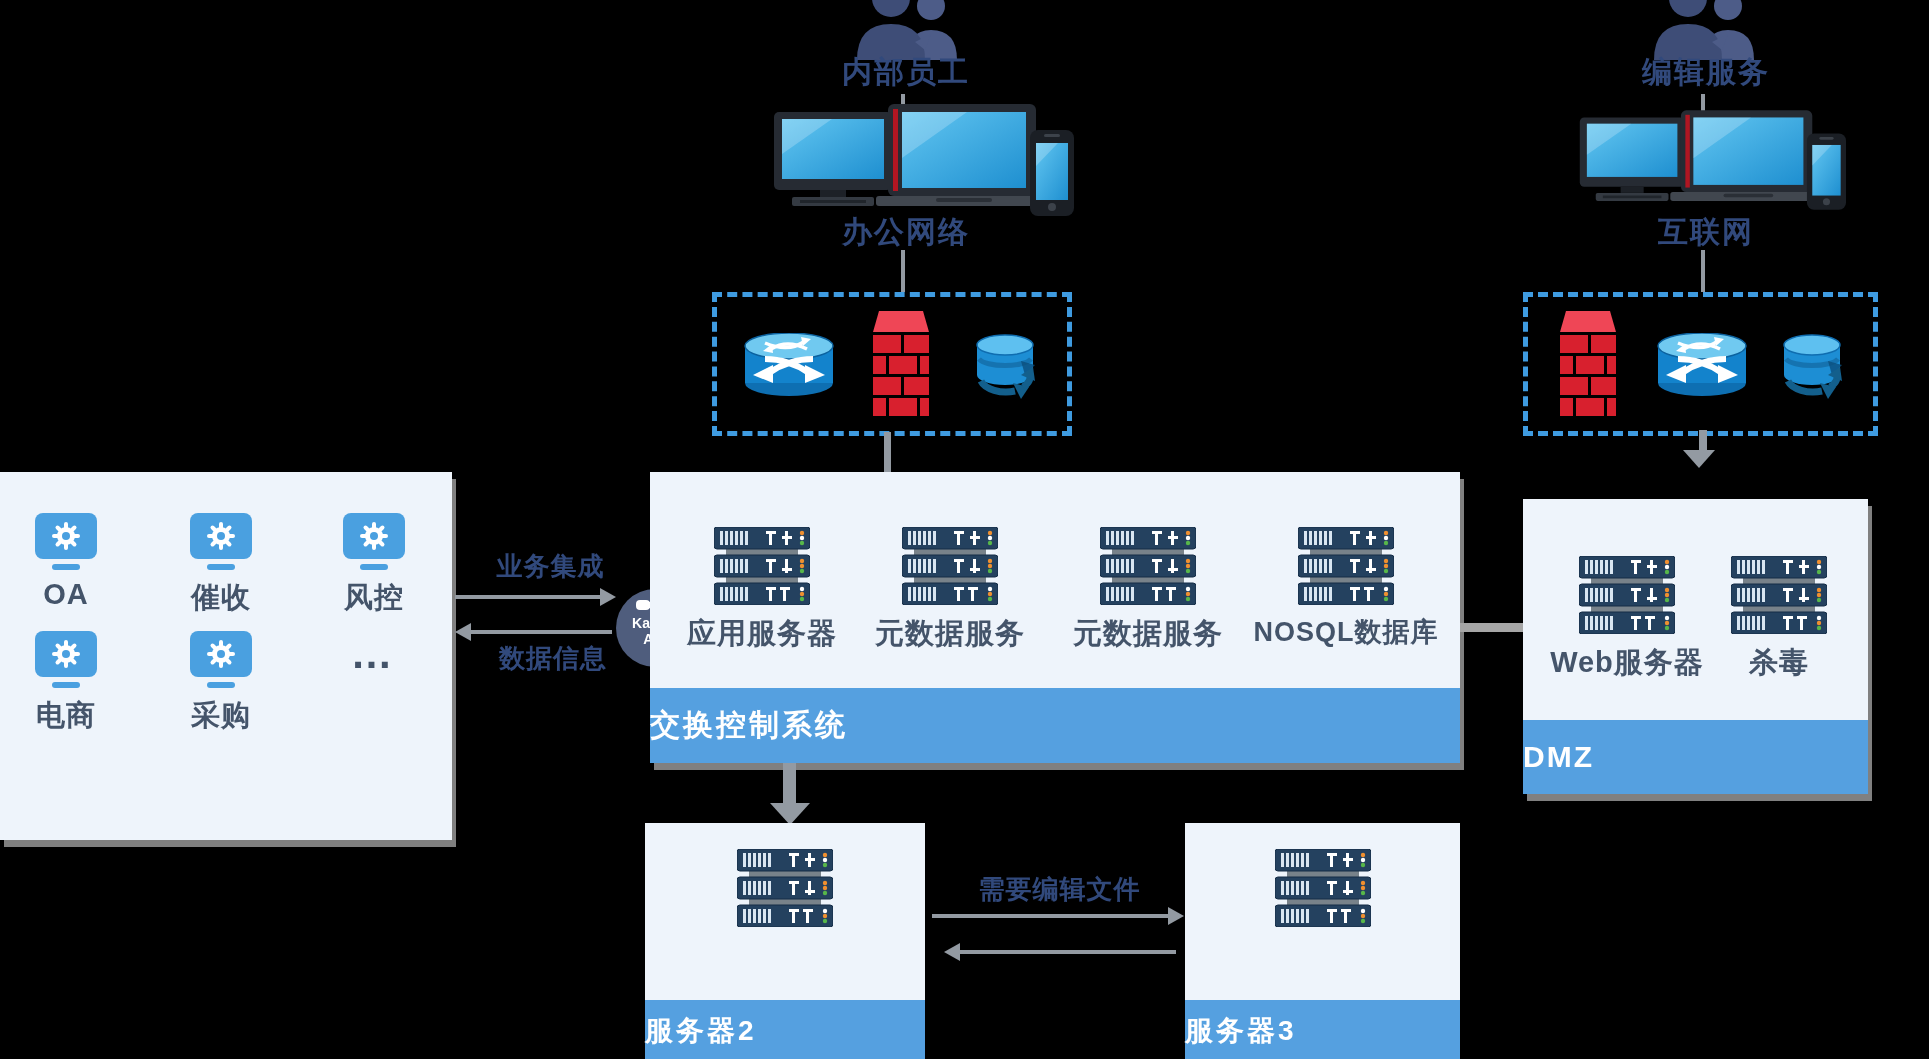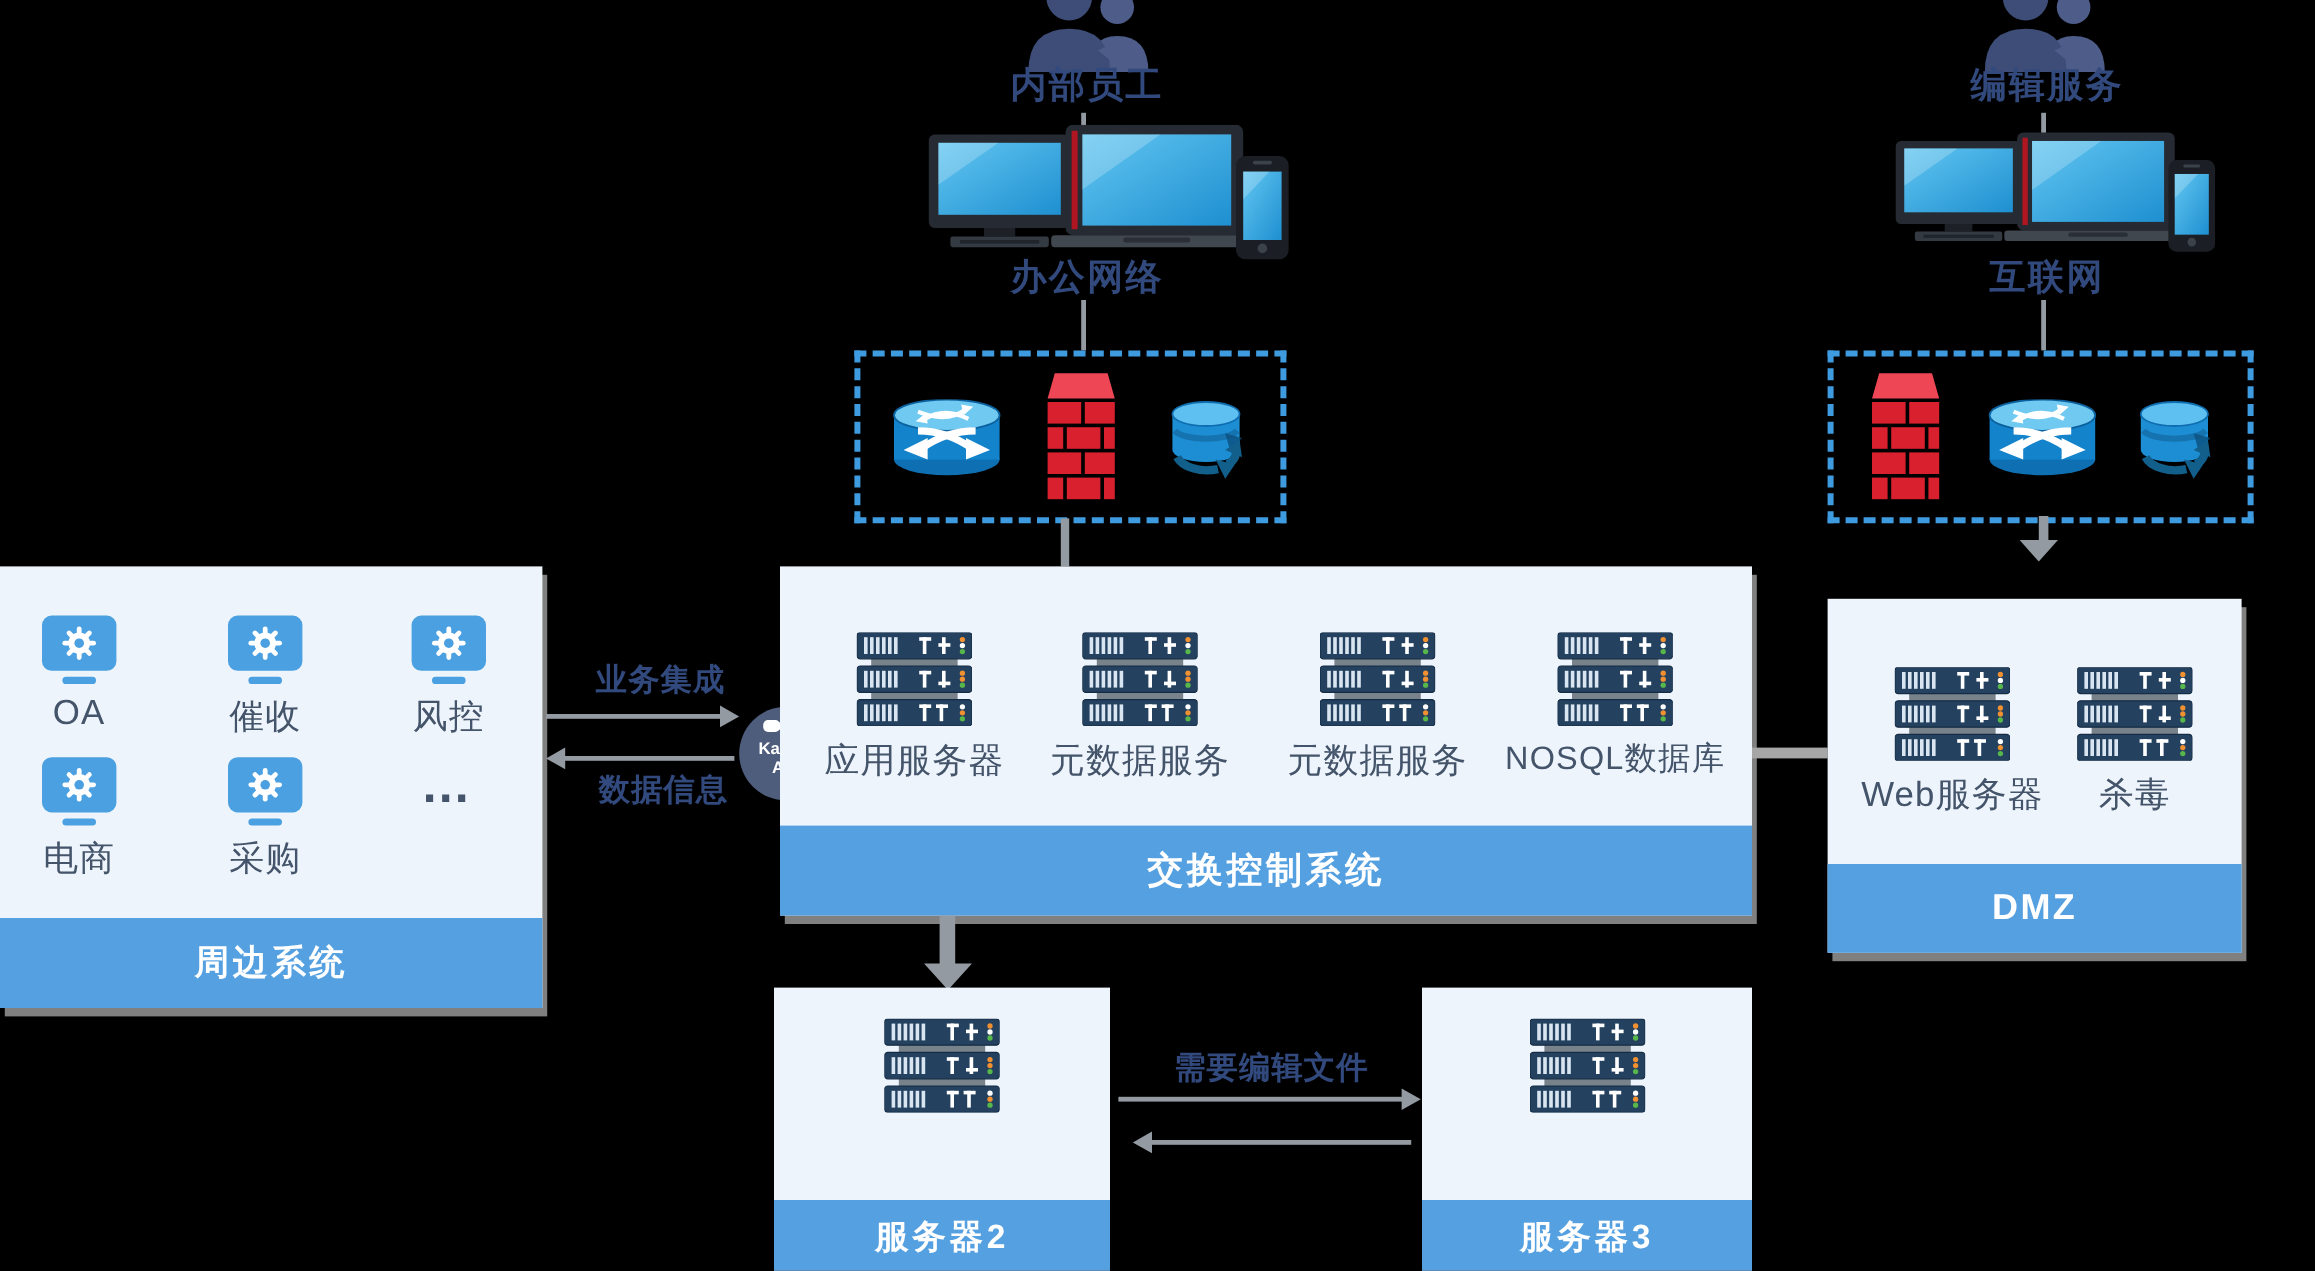--- a/index.html
+++ b/index.html
@@ -6,23 +6,23 @@
   #stage{position:relative;width:1929px;height:1059px;background:#000;overflow:hidden;
          font-family:"Liberation Sans",sans-serif;}
   
   .float-label{position:absolute;color:#31497c;font-weight:bold;font-size:30px;
                text-align:center;letter-spacing:2px;line-height:36px;}
   .flow-label{position:absolute;color:#31497c;font-weight:bold;font-size:26px;
               text-align:center;letter-spacing:1px;}
   
   .panel{position:absolute;background:#eef4fb;box-shadow:4px 7px 0 rgba(150,150,150,0.85);}
   .panel-footer{position:absolute;left:0;right:0;background:#55a0e0;display:flex;
-                align-items:center;justify-content:center;color:#fff;font-weight:bold;
+                align-items:center;color:#fff;font-weight:bold;
                 font-size:29px;letter-spacing:3px;}
-  .item-label{position:absolute;color:#44546a;font-weight:normal;font-size:29px;
+  .item-label{position:absolute;color:#44546a;font-weight:bold;font-size:29px;
               text-align:center;letter-spacing:1px;}
   
   .vline,.hline{position:absolute;background:#939aa2;}
   .arr-r{position:absolute;width:0;height:0;border-top:9px solid transparent;
          border-bottom:9px solid transparent;border-left:16px solid #939aa2;}
   .arr-l{position:absolute;width:0;height:0;border-top:9px solid transparent;
          border-bottom:9px solid transparent;border-right:16px solid #939aa2;}
   .arr-d{position:absolute;width:0;height:0;border-left:20px solid transparent;
          border-right:20px solid transparent;border-top:22px solid #939aa2;}
   .dashed-box{position:absolute;border:5px dashed #3f9be0;}
@@ -290,23 +290,20 @@
       <rect x="30" y="10" width="4" height="28" rx="2" transform="rotate(45 32 24)"></rect>
       <rect x="30" y="10" width="4" height="28" rx="2" transform="rotate(-45 32 24)"></rect>
       <circle cx="32" cy="24" r="9"></circle>
     </g>
     <circle cx="32" cy="24" r="4" fill="#4aa0e0"></circle>
     <rect x="18" y="52" width="28" height="6" rx="3" fill="#4aa0e0"></rect>
   </svg>
       </div>
     <div class="item-label" style="left:161px;top:224px;width:120px;">采购</div>
     <div class="dots" style="left:314px;top:158px;width:120px;">…</div>
-    <div class="panel-footer" style="bottom:0;height:75px;">
-      <span>周边系统</span>
-    </div>
   </div>
 
   <div class="hline" style="left:455px;top:595px;width:148px;height:4px;"></div>
   <div class="arr-r" style="left:600px;top:588px;"></div>
   <div class="flow-label" style="left:478px;top:549px;width:145px;">业务集成</div>
 
   <div class="hline" style="left:470px;top:630px;width:142px;height:4px;"></div>
   <div class="arr-l" style="left:455px;top:623px;"></div>
   <div class="flow-label" style="left:478px;top:641px;width:150px;">数据信息</div>
 

